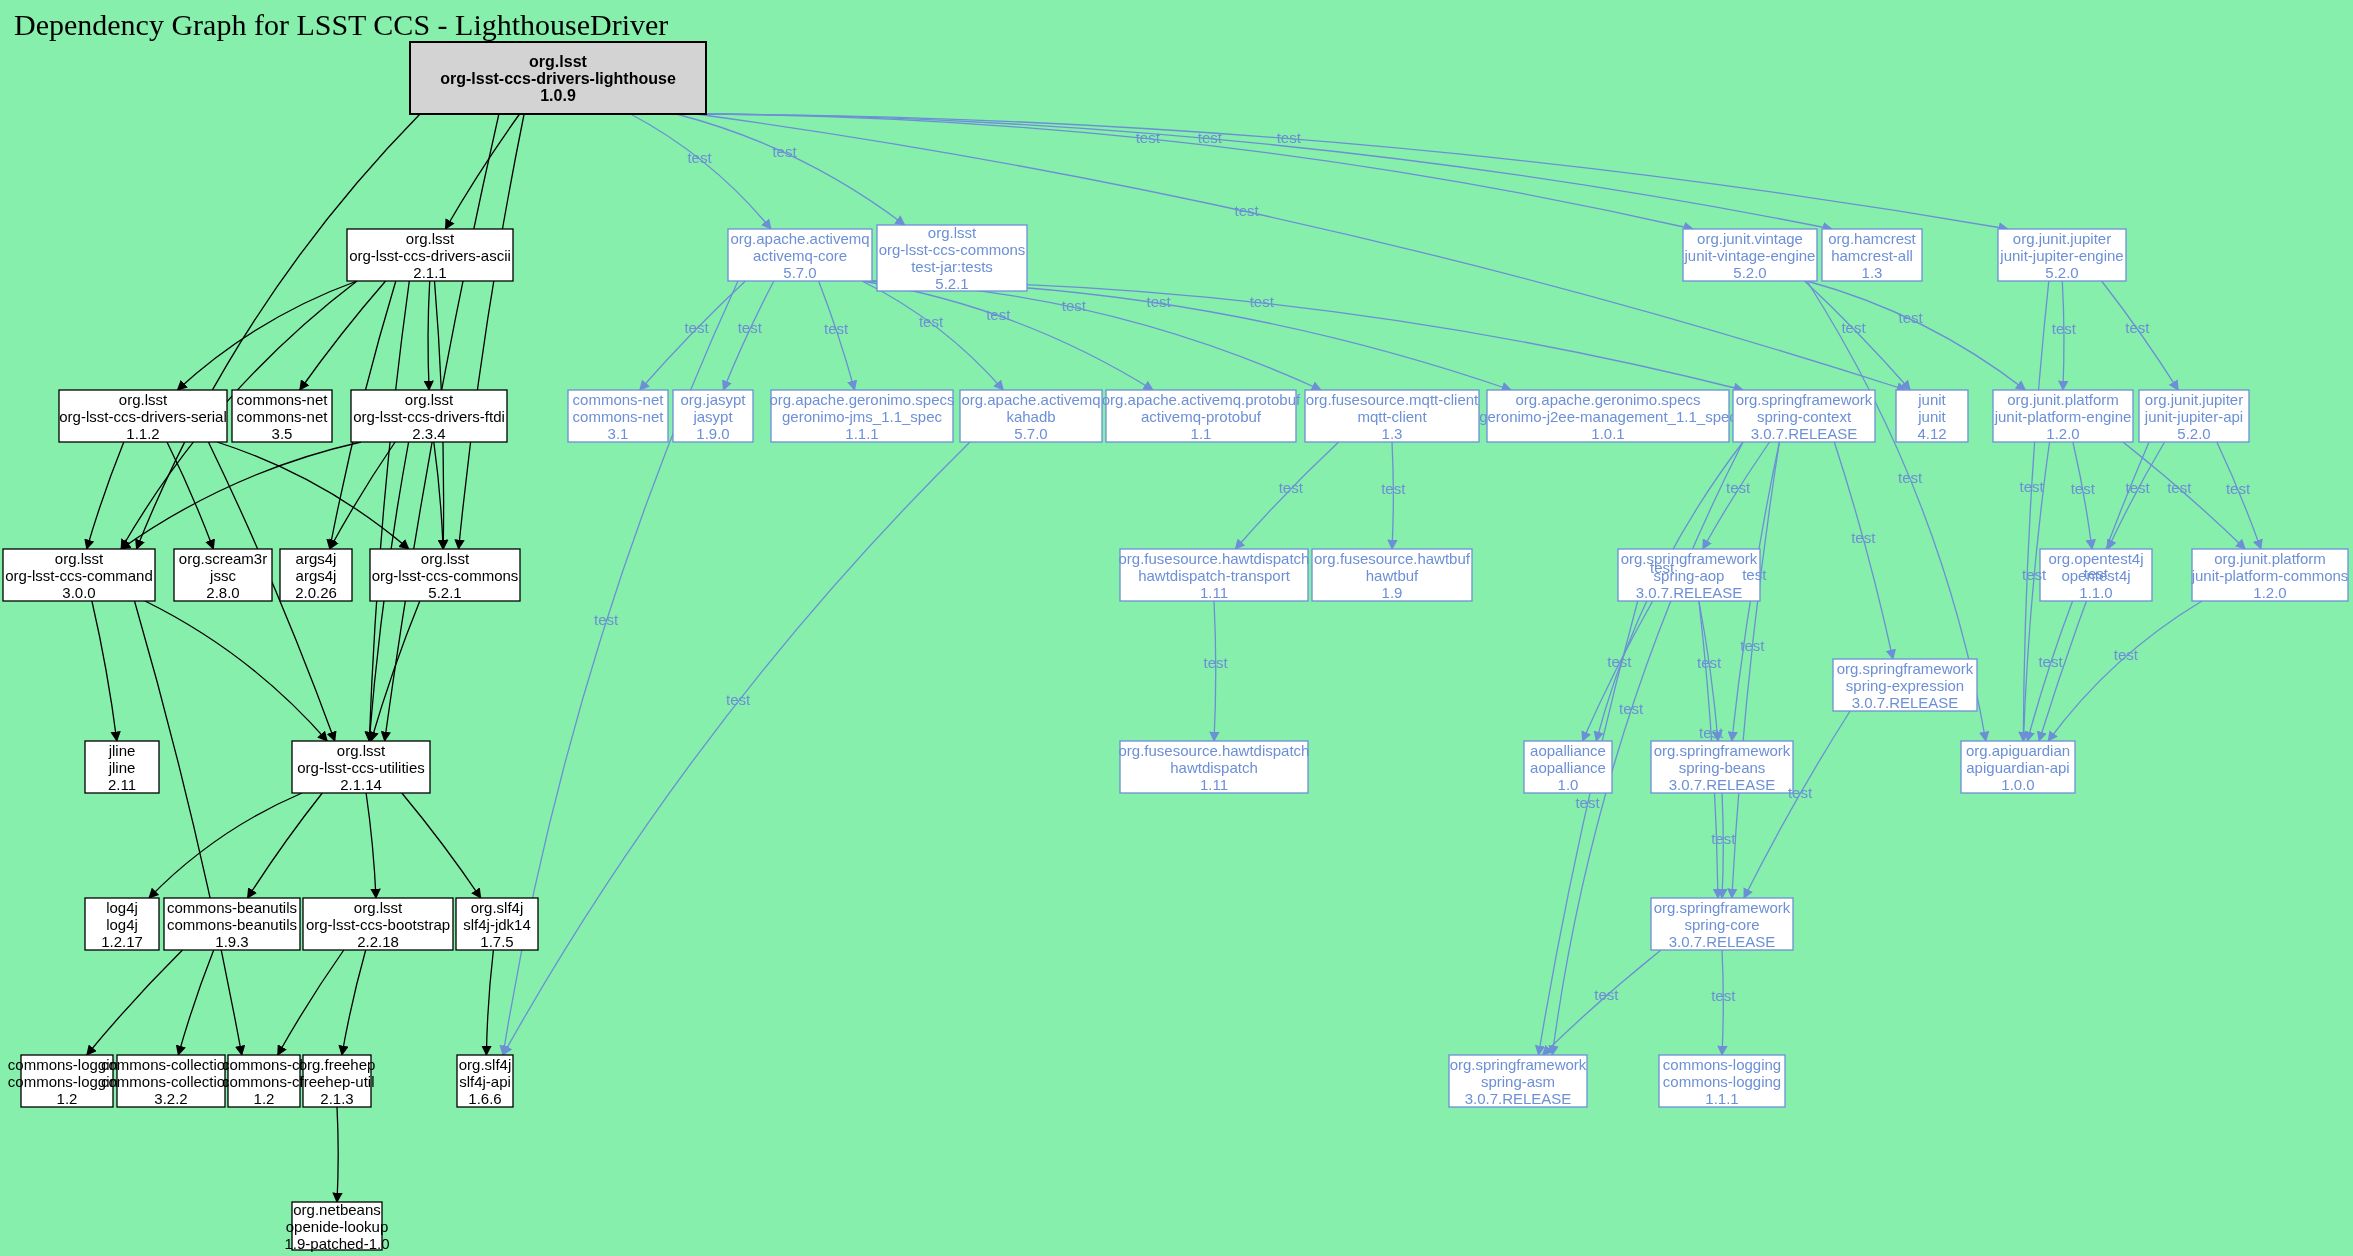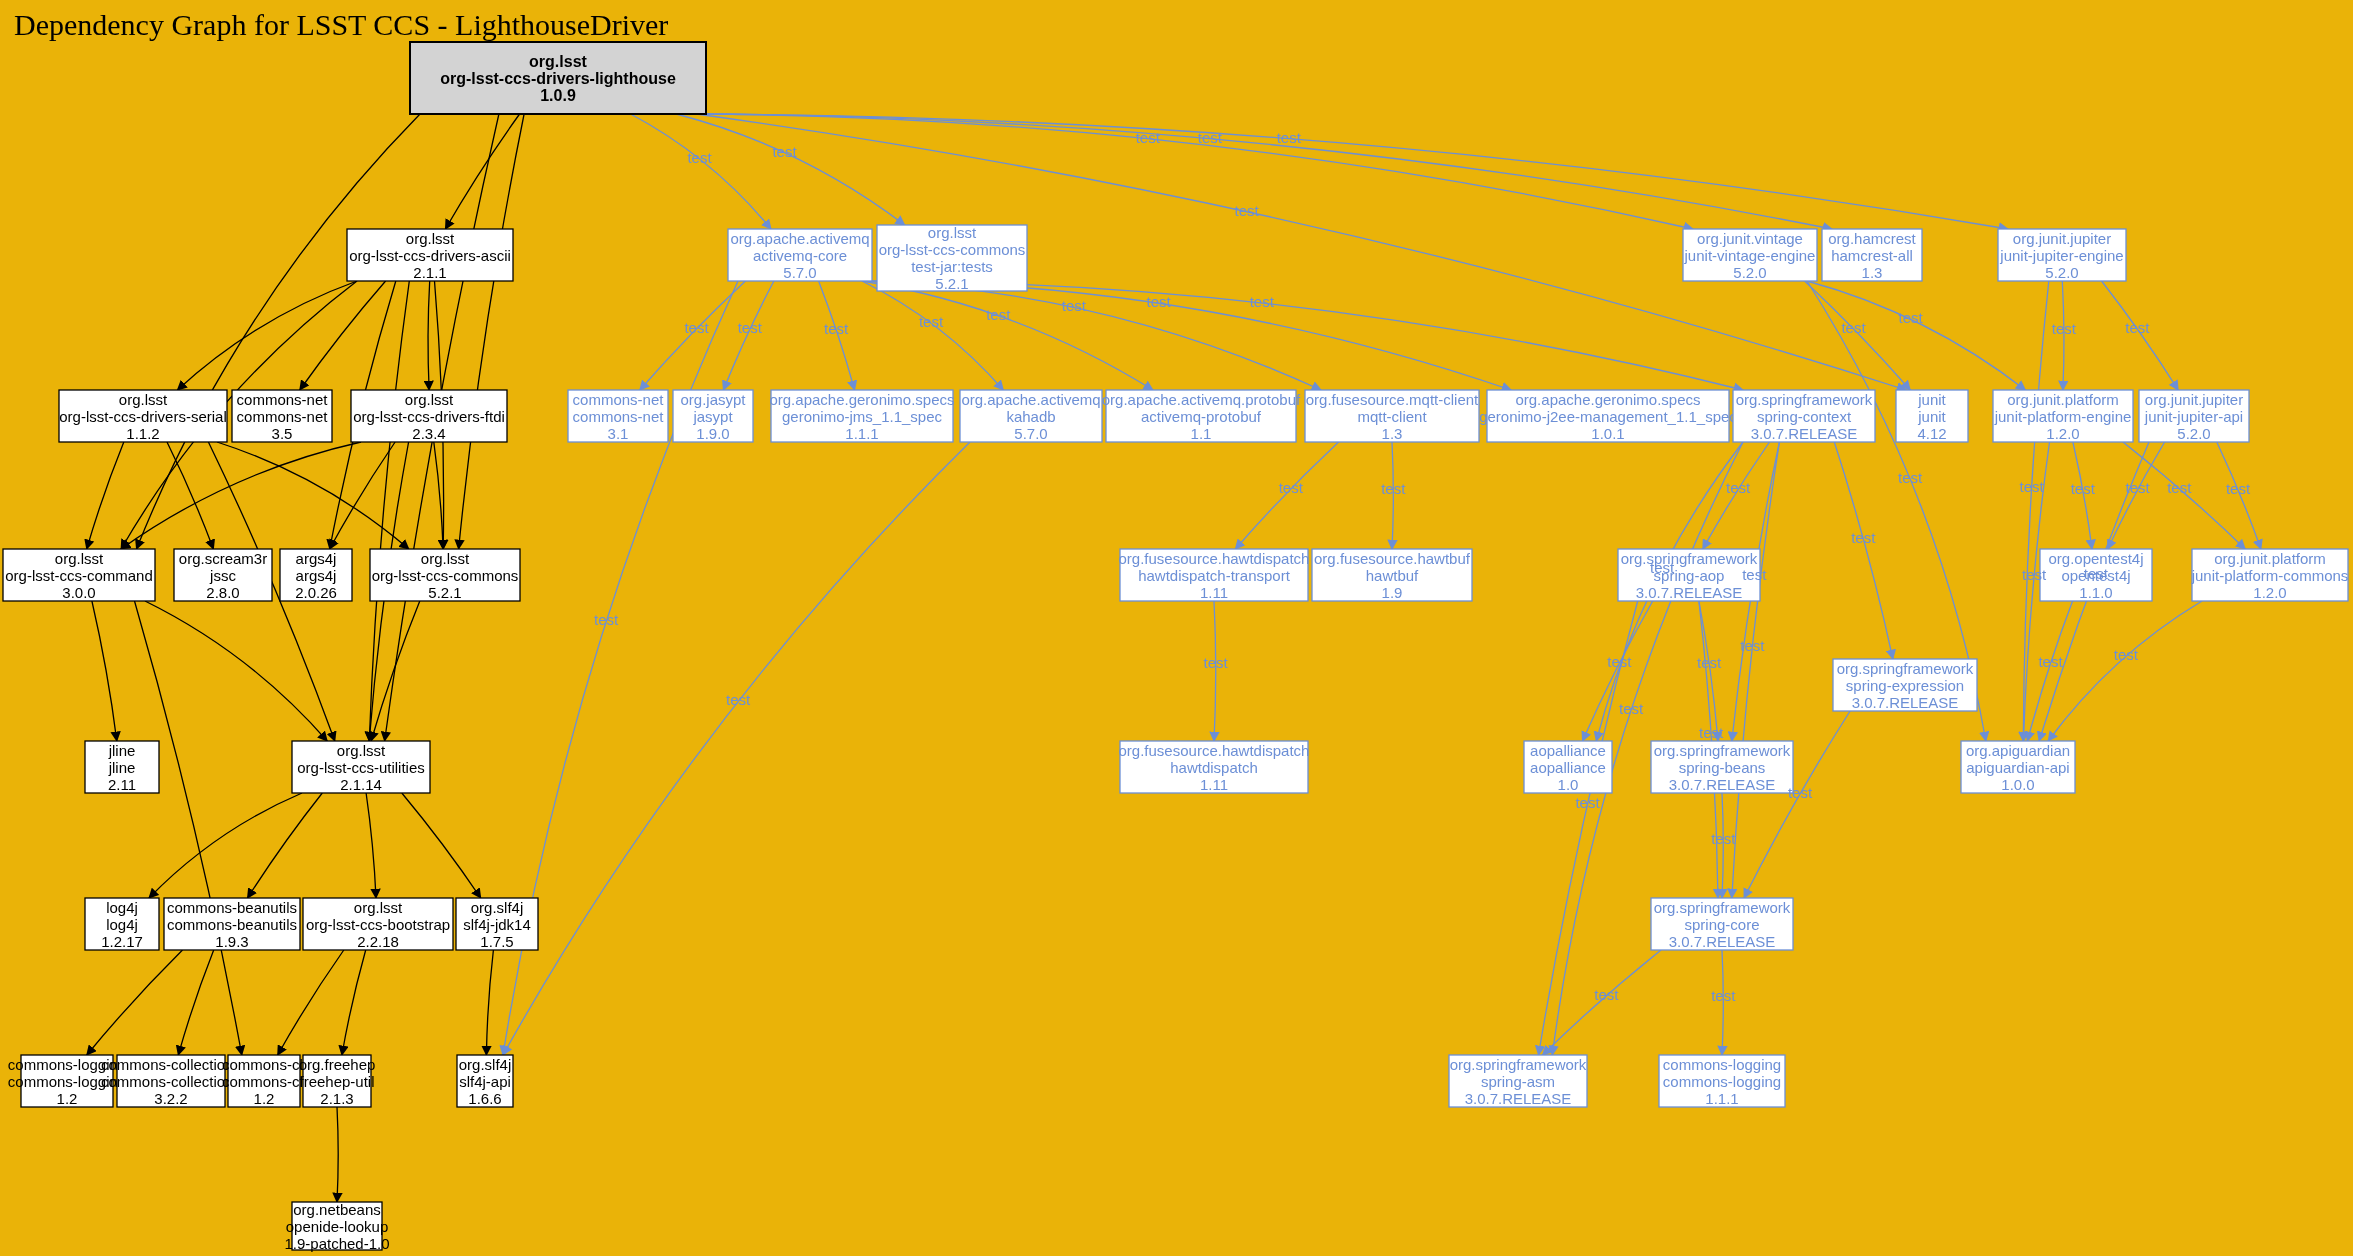--- a/index.html
+++ b/index.html
@@ -1,17 +1,17 @@
 <!DOCTYPE html>
 <html><head>
 <meta charset="utf-8">
 <style>
   html,body{margin:0;padding:0;background:#ffffff;}
   body{font-family:"Liberation Sans",sans-serif;}
-  #stage{position:relative;width:2353px;height:1256px;background:#eab308;overflow:hidden;}
+  #stage{position:relative;width:2353px;height:1256px;background:#86efac;overflow:hidden;}
   #graph-title{
     position:absolute;left:14px;top:8px;
     font-family:"Liberation Serif",serif;
     font-size:30px;color:#000;white-space:nowrap;
   }
   svg text{font-family:"Liberation Sans",sans-serif;}
 </style>
 </head>
 <body>
 

